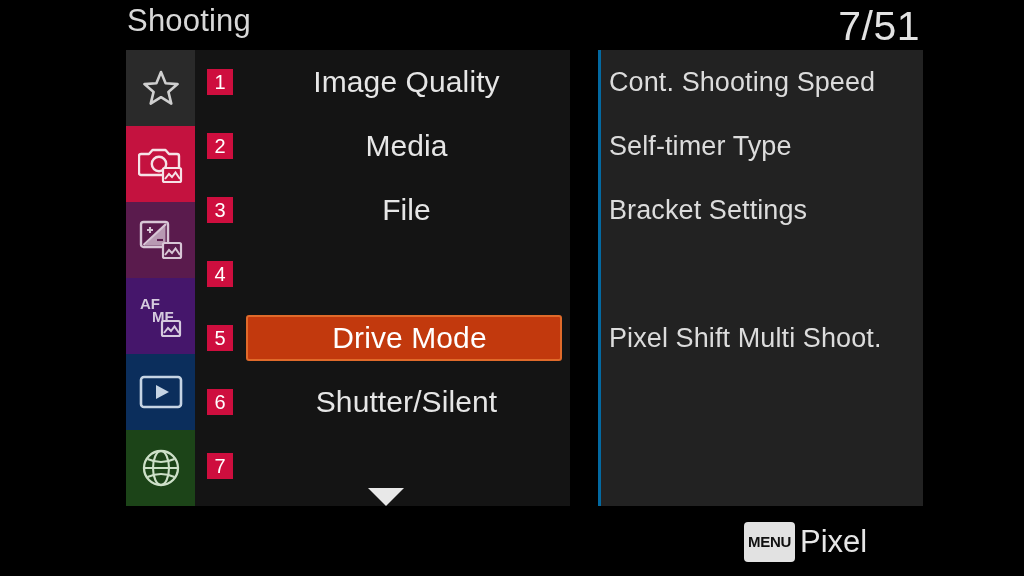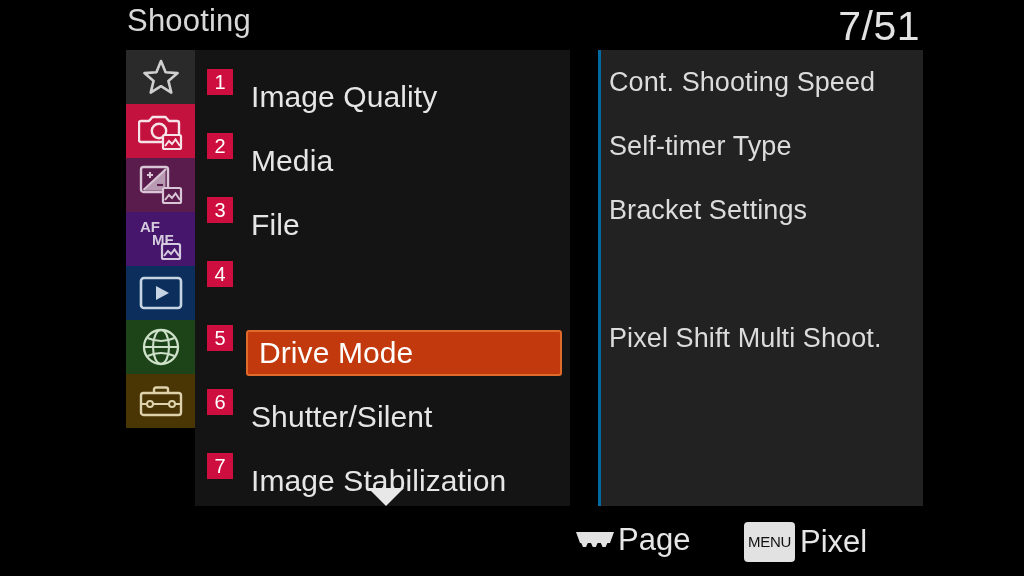--- a/index.html
+++ b/index.html
@@ -47,21 +47,21 @@
   }
 
   
   #sidebar {
     position: absolute;
     left: 126px; top: 50px;
     width: 69px; height: 456px;
   }
   .side-tile {
     position: relative;
-    width: 69px; height: 54px;
+    width: 69px; height: 76px;
     display: flex;
     align-items: center;
     justify-content: center;
     box-sizing: border-box;
   }
   .side-tile svg { display: block; }
 
   
   #midcol {
     position: absolute;
@@ -80,27 +80,28 @@
     width: 26px; height: 26px;
     background: #ce0e3e;
     color: #ffffff;
     font-size: 20px;
     line-height: 26px;
     text-align: center;
     box-sizing: border-box;
   }
   .row-label-wrap {
     position: absolute;
-    left: 51px; top: 24px;
+    left: 51px; top: 9px;
     height: 46px;
     right: 8px;
     display: flex;
     align-items: center;
     box-sizing: border-box;
     padding-left: 5px;
+    justify-content: center;
   }
   .row-label {
     font-size: 30px;
     color: #e6e6e6;
     white-space: nowrap;
     letter-spacing: 0.1px;
   }
   .menu-row.selected .row-label-wrap {
     background: #c2390d;
     border: 2px solid #e06a2a;
@@ -162,21 +163,21 @@
     font-size: 31px;
     color: #e6e6e6;
     white-space: nowrap;
   }
   #dial-icon { display: block; }
   #menu-badge {
     display: inline-block;
     background: #e2e2e2;
     color: #111111;
     font-size: 15px;
-    font-weight: normal;
+    font-weight: bold;
     line-height: 22px;
     height: 22px;
     padding: 9px 4px;
     border-radius: 4px;
     letter-spacing: -0.3px;
     margin-right: 3px;
   }
 </style>
 </head>
 <body>
@@ -305,23 +306,20 @@
 
     <div class="menu-row" style="top:320px;">
       <div class="num-badge">6</div>
       <div class="row-label-wrap">
         <span class="row-label">Shutter/Silent</span>
       </div>
     </div>
 
     <div class="menu-row" style="top:384px;">
       <div class="num-badge">7</div>
-      <div class="row-label-wrap">
-        <span class="row-label">Image Stabilization</span>
-      </div>
     </div>
 
     <div id="scroll-down-arrow"></div>
   </div>
 
   <div id="rightcol">
     <div class="sub-row" style="top:0px;">
       <span class="sub-label">Cont. Shooting Speed</span>
     </div>
     <div class="sub-row" style="top:64px;">
@@ -330,28 +328,20 @@
     <div class="sub-row" style="top:128px;">
       <span class="sub-label">Bracket Settings</span>
     </div>
     <div class="sub-row" style="top:256px;">
       <span class="sub-label">Pixel Shift Multi Shoot.</span>
     </div>
   </div>
 
   <div id="footer">
 
-    <div class="foot-item" id="foot-page">
-      <span>
-        <svg id="dial-icon" width="42" height="30" viewBox="0 0 42 30">
-          <path d="M2 7 h38 l-4 11 h-2.6 l-1.8 4 h-3 l-1.8 -4 h-3.2 l-1.8 4 h-3 l-1.8 -4 h-3.2 l-1.8 4 h-3 l-1.8 -4 H6 Z" fill="#e2e2e2"></path>
-        </svg>
-      </span>
-      <span class="foot-label">Page</span>
-    </div>
 
     <div class="foot-item" id="foot-close">
       <span id="menu-badge">MENU</span>
       <span class="foot-label">Pixel</span>
     </div>
 
   </div>
 
 </div>
 

